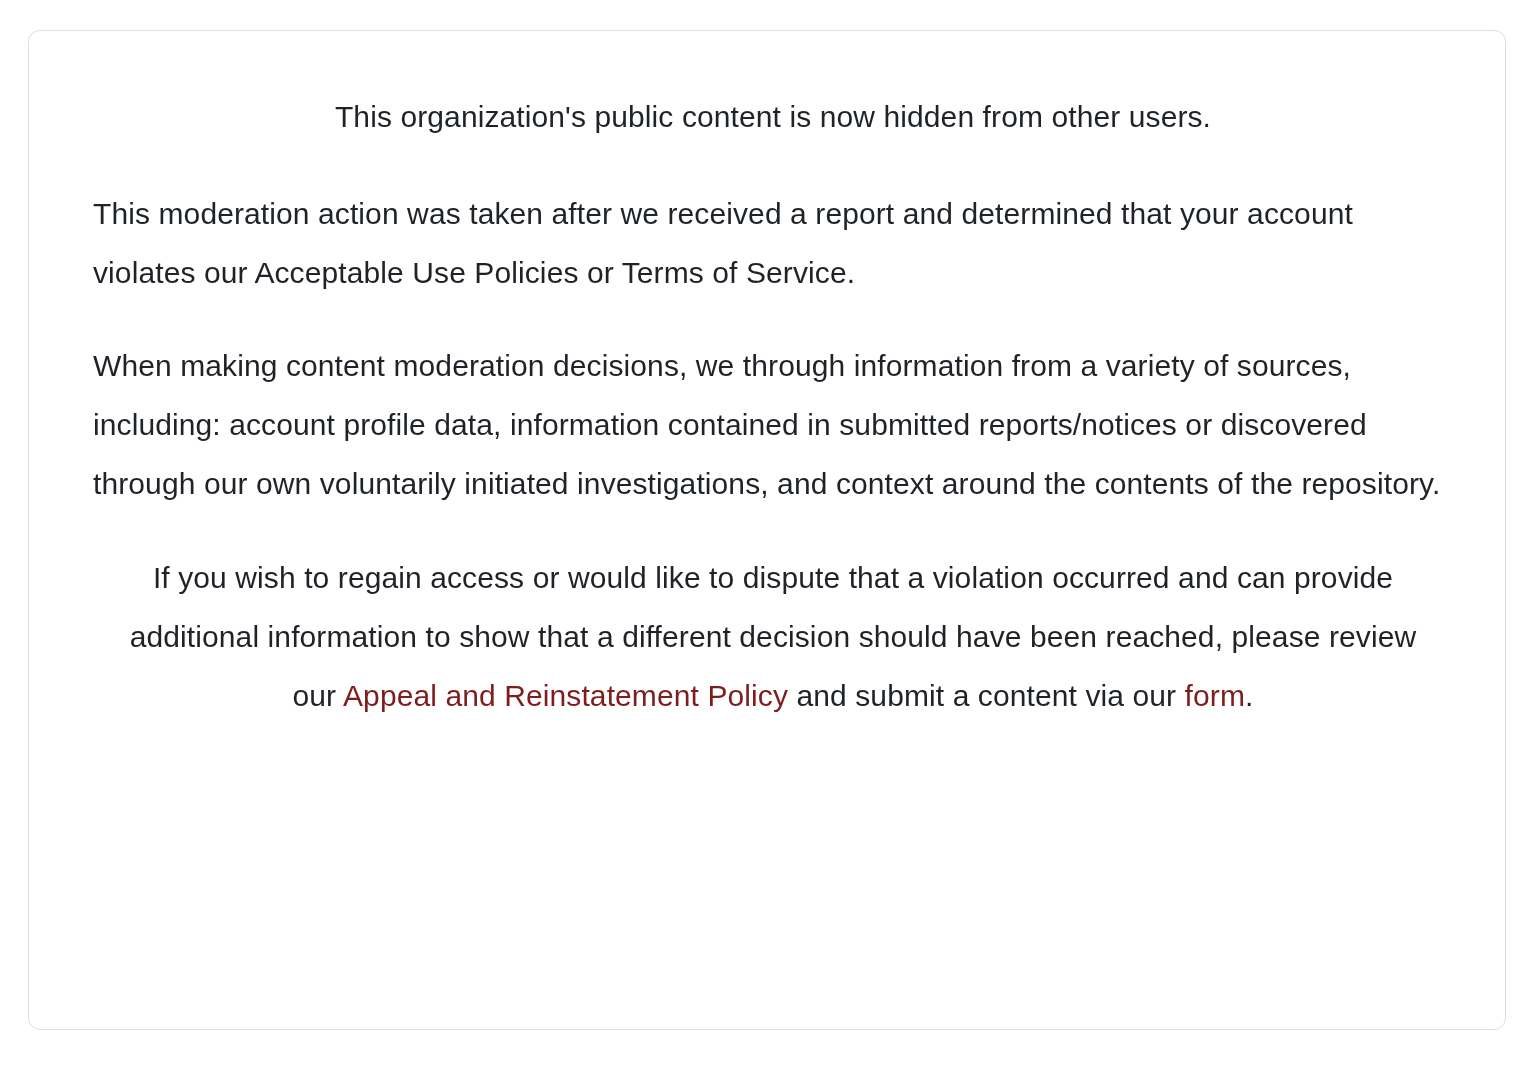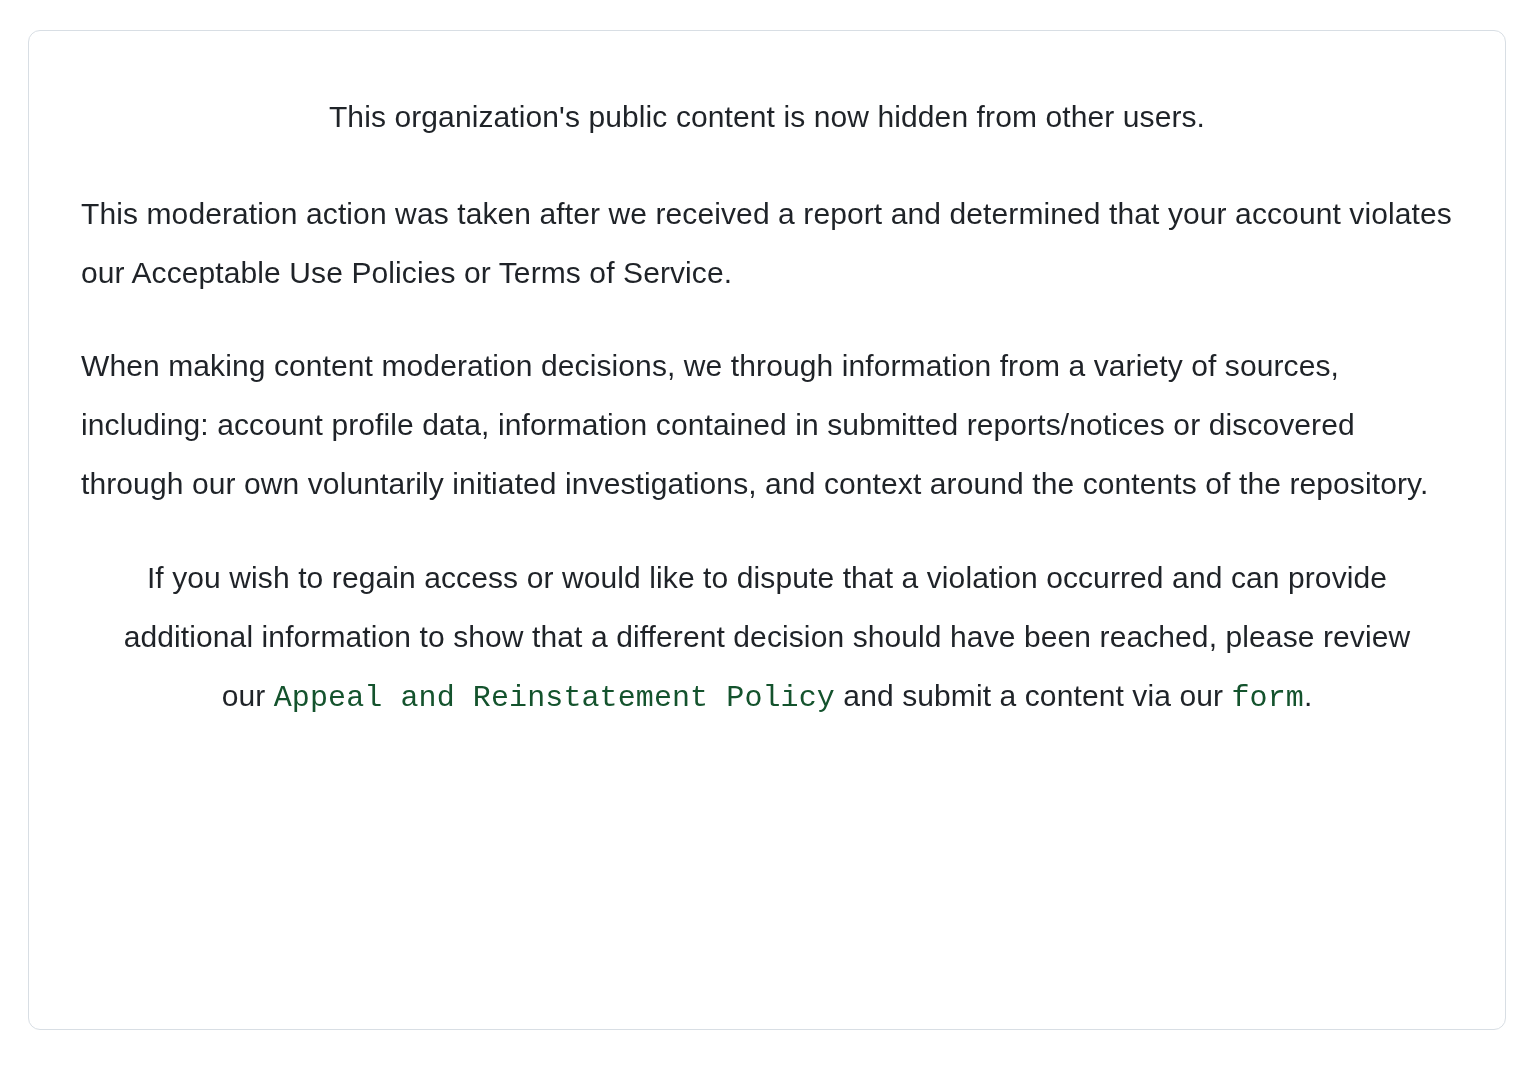--- a/index.html
+++ b/index.html
@@ -26,37 +26,36 @@
     height: 1000px;
     border: 1px solid #d8dee4;
     border-radius: 12px;
     background: #ffffff;
     padding: 56px 52px 40px 52px;
   }
   .para {
     font-size: 30px;
     line-height: 1.97;
     color: #1f2328;
-    margin: 0 0 34px 0;
+    margin: 0 0 34px 12px;
     letter-spacing: 0.1px;
   }
   .para.centered {
     text-align: center;
   }
   .para.lead {
     margin-bottom: 38px;
   }
   .para.last {
     margin-bottom: 0;
     padding: 0 18px;
   }
   .para a {
-    color: #14532d;
+    color: #7f1d1d;
     text-decoration: none;
-    font-family: Liberation Mono, monospace;
   }
 </style>
 </head>
 <body>
 
 <div class="page">
   <div class="notice-card">
 
     <p class="para centered lead">This organization's public content is now hidden from other users.</p>
 

